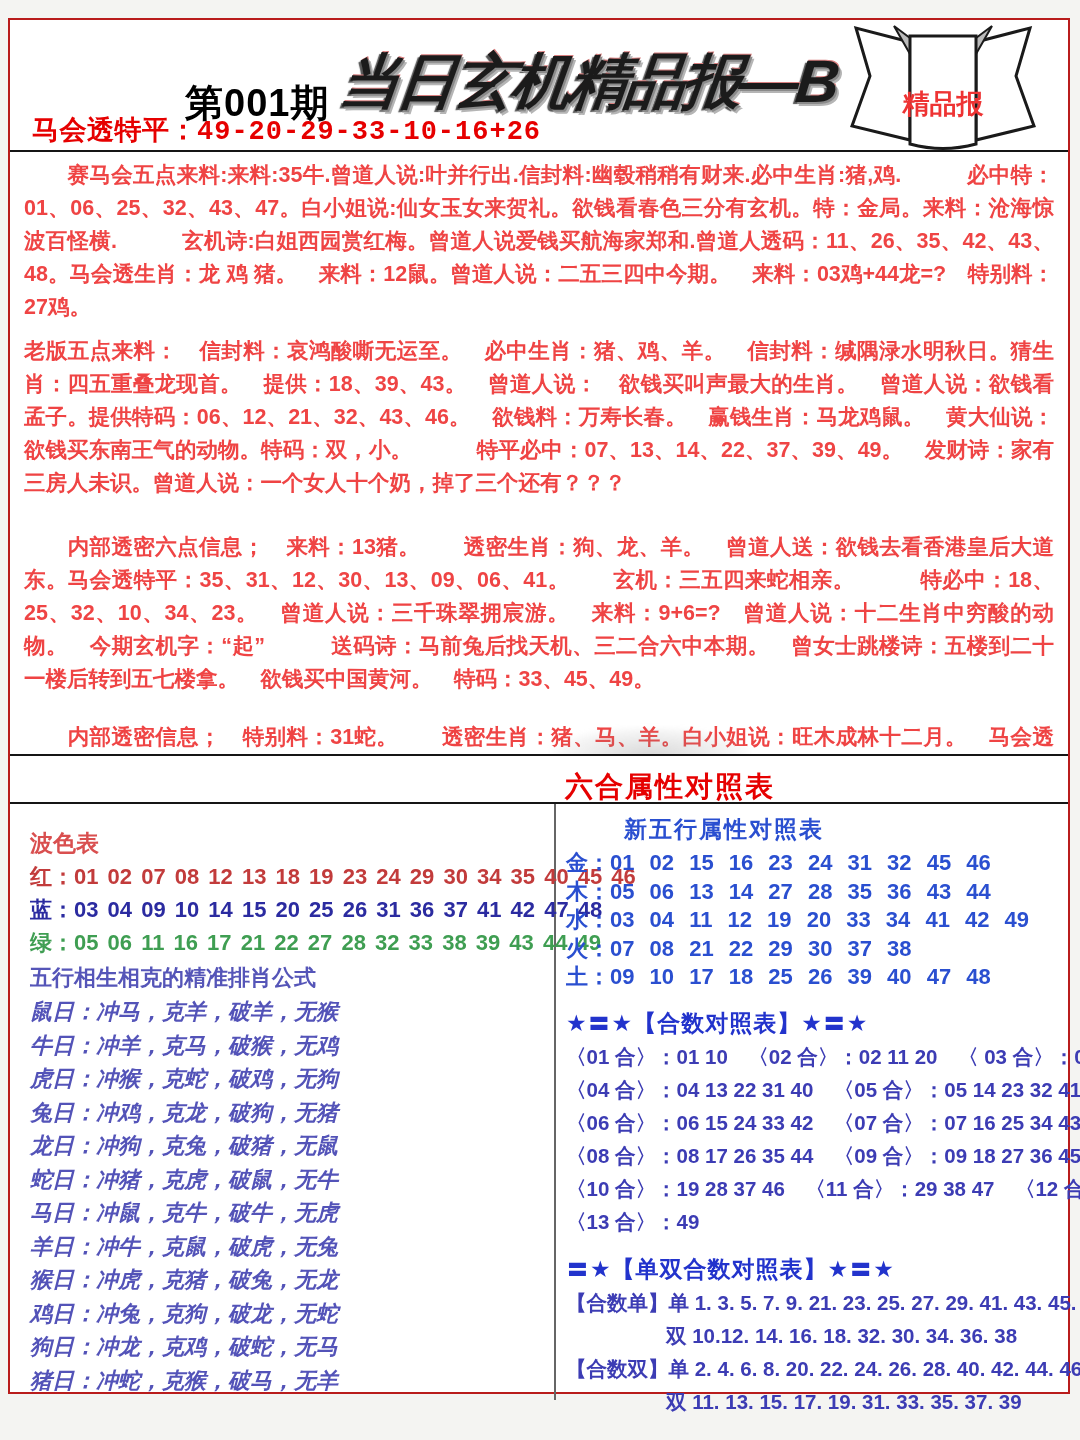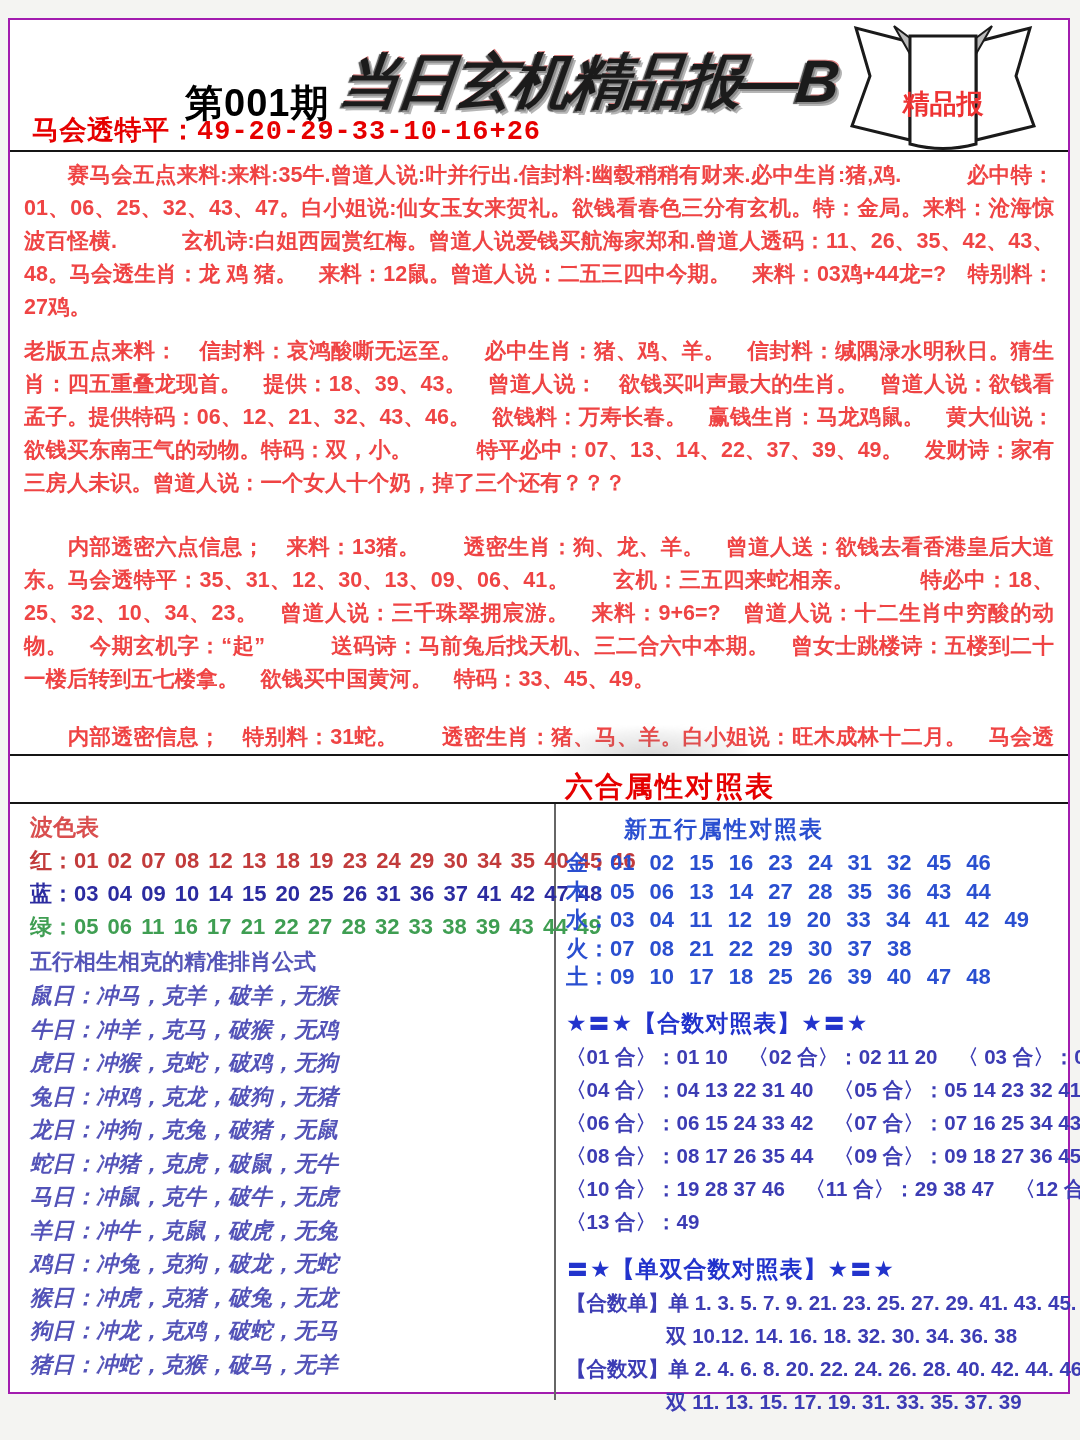--- a/index.html
+++ b/index.html
@@ -1,19 +1,19 @@
 <!DOCTYPE html>
 <html><head>
 <meta charset="utf-8">
 <style>
   * { margin:0; padding:0; box-sizing:border-box; }
   html,body { width:1080px; height:1440px; background:#f4f4f2; font-family:"Liberation Sans","DejaVu Sans",sans-serif; }
   .page {
     position:absolute; left:8px; top:18px; width:1062px; height:1376px;
-    background:#fff; border:2px solid #a21caf;
+    background:#fff; border:2px solid #b91c1c;
   }
   
   .header { position:relative; height:132px; border-bottom:2px solid #151515; overflow:visible; }
   .issue {
     position:absolute; left:175px; top:58px;
     font-size:38px; font-weight:bold; color:#000; letter-spacing:1px;
   }
   .main-title {
     position:absolute; left:330px; top:22px; width:540px;
     font-size:60px; font-weight:900; font-style:italic; color:#1b1b1b;
@@ -52,21 +52,21 @@
   
   .section-banner {
     height:40px; border-bottom:2px solid #151515; position:relative;margin-top:8px;
   }
   .section-banner span {
     position:absolute; left:555px; top:4px;
     font-size:28px; font-weight:bold; color:#e60000; letter-spacing:2px;
   }
   
   .columns { display:flex; height:596px; }
-  .left-col { width:546px; border-right:2px solid #666; padding:6px 6px 0 20px; }
+  .left-col { width:546px; border-right:2px solid #666; padding:22px 6px 0 20px; }
   .right-col { flex:1; padding:8px 4px 0 10px; }
 
   .bose-title { font-size:23px; font-weight:bold; color:#d94f4f; line-height:34px; }
   .color-row { font-size:22px; font-weight:bold; line-height:33px; white-space:nowrap; }
   .color-row .nums { word-spacing:3px; }
   .row-red   { color:#c23b3b; }
   .row-blue  { color:#2b2ba0; }
   .row-green { color:#3f9e52; }
   .formula-title { font-size:22px; font-weight:bold; color:#5555b8; line-height:34px; margin-top:2px; }
   .zodiac-row { font-size:22px; font-weight:bold; color:#5353b8; line-height:33.5px; white-space:nowrap;font-style:italic; }
@@ -135,22 +135,22 @@
       </div>
       <div class="formula-title">五行相生相克的精准排肖公式</div>
       <div class="zodiac-row">鼠日：冲马，克羊，破羊，无猴</div>
       <div class="zodiac-row">牛日：冲羊，克马，破猴，无鸡</div>
       <div class="zodiac-row">虎日：冲猴，克蛇，破鸡，无狗</div>
       <div class="zodiac-row">兔日：冲鸡，克龙，破狗，无猪</div>
       <div class="zodiac-row">龙日：冲狗，克兔，破猪，无鼠</div>
       <div class="zodiac-row">蛇日：冲猪，克虎，破鼠，无牛</div>
       <div class="zodiac-row">马日：冲鼠，克牛，破牛，无虎</div>
       <div class="zodiac-row">羊日：冲牛，克鼠，破虎，无兔</div>
+      <div class="zodiac-row">猴日：冲虎，克猪，破兔，无龙</div>
       <div class="zodiac-row">鸡日：冲兔，克狗，破龙，无蛇</div>
-      <div class="zodiac-row">猴日：冲虎，克猪，破兔，无龙</div>
       <div class="zodiac-row">狗日：冲龙，克鸡，破蛇，无马</div>
       <div class="zodiac-row">猪日：冲蛇，克猴，破马，无羊</div>
     </div>
 
     <div class="right-col">
       <div class="wuxing-title">新五行属性对照表</div>
       <div class="wuxing-row">
         <span>金：</span><span class="nums">01 02 15 16 23 24 31 32 45 46</span>
       </div>
       <div class="wuxing-row">

